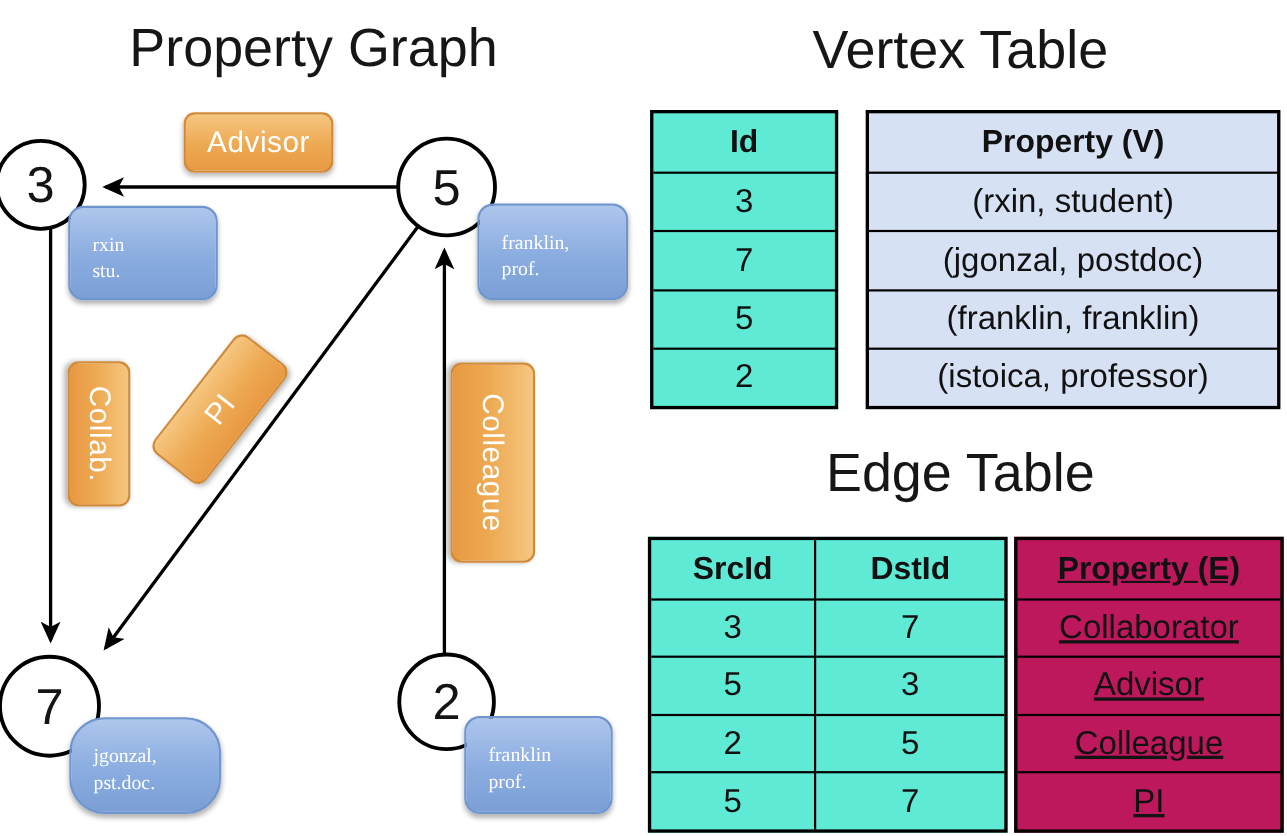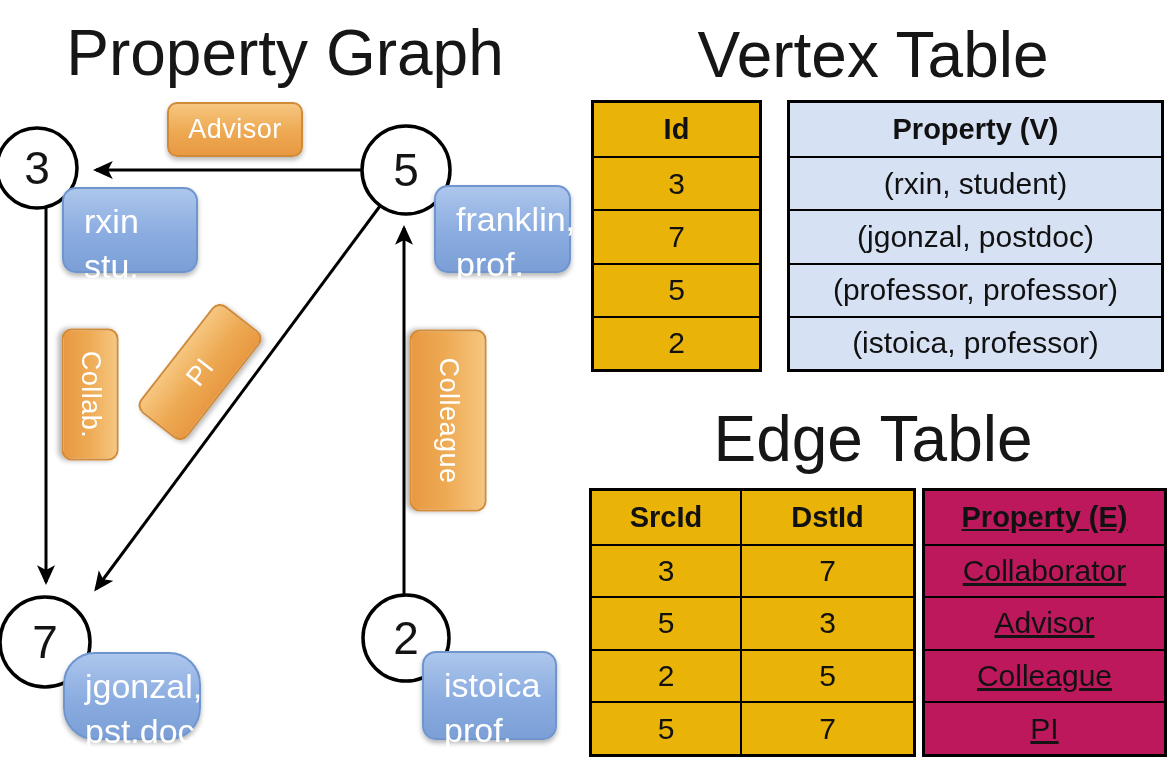--- a/index.html
+++ b/index.html
@@ -1,40 +1,40 @@
 <!DOCTYPE html>
 <html><head>
 <meta charset="utf-8">
 <style>
   html,body { margin:0; padding:0; background:#fff; }
   .canvas {
     position:relative; width:1170px; height:760px; background:#ffffff;
     font-family:"Liberation Sans", sans-serif; overflow:hidden; color:#141414;
   }
-  .title { position:absolute; text-align:center; font-size:64px; font-weight:400; color:#161616; white-space:nowrap; }
+  .title { position:absolute; text-align:center; font-size:49px; font-weight:400; color:#161616; white-space:nowrap; }
 
   
   .graph-svg { position:absolute; left:0; top:0; }
   .node-num { position:absolute; width:64px; height:64px; display:flex; align-items:center; justify-content:center;
               font-size:46px; color:#141414; }
   .prop-box {
     position:absolute; box-sizing:border-box; border-radius:14px;
     background:linear-gradient(180deg,#adc6ec 0%,#8aace0 55%,#7b9fd6 100%);
     border:2px solid #6f95cf; box-shadow:0 3px 5px rgba(0,0,0,0.30);
-    color:#fff; font-size:34px; line-height:1.32; padding:10px 8px 0 20px;
+    color:#fff; font-size:18px; line-height:1.32; padding:22px 8px 0 20px;font-family:Liberation Serif, serif;
   }
   .edge-label {
     position:absolute; box-sizing:border-box; border-radius:10px;
     background:linear-gradient(180deg,#f6c680 0%,#eda952 55%,#e89942 100%);
     border:2px solid #d18a37; box-shadow:0 3px 5px rgba(0,0,0,0.28);
     color:#fff; font-size:27px; display:flex; align-items:center; justify-content:center; letter-spacing:0.5px;
   }
 
   
-  .sub-table { position:absolute; box-sizing:border-box; border:3px solid #000; display:grid; background:#eab308; }
+  .sub-table { position:absolute; box-sizing:border-box; border:3px solid #000; display:grid; background:#5eead4; }
   .sub-table.blue { background:#d7e1f4; }
   .sub-table.tan  { background:#be185d;text-decoration:underline; }
   .cell { display:flex; align-items:center; justify-content:center; font-size:30px; color:#111;
           border-top:2.5px solid #000; box-sizing:border-box; }
   .cell.first { border-top:none; }
   .cell.header { font-weight:bold; font-size:29px; }
   .cell.vline { border-right:2.5px solid #000; }
 </style>
 </head>
 <body>
@@ -85,39 +85,39 @@
   </div>
   <div class="prop-box" style="left:422px; top:185px; width:137px; height:88px;margin-left:12px;">
     <div>franklin,</div>
     <div>prof.</div>
   </div>
   <div class="prop-box" style="left:63px; top:652px; width:138px; height:88px;border-radius:32px;">
     <div>jgonzal,</div>
     <div>pst.doc.</div>
   </div>
   <div class="prop-box" style="left:422px; top:651px; width:135px; height:89px;">
-    <div>istoica</div>
+    <div>franklin</div>
     <div>prof.</div>
   </div>
 
   <div class="title" style="left:590px; top:18px; width:566px;">Vertex Table</div>
 
   <div class="sub-table" style="left:591px; top:100px; width:171px; height:272px; grid-template-rows:repeat(5,1fr);">
     <div class="cell header first">Id</div>
     <div class="cell">3</div>
     <div class="cell">7</div>
     <div class="cell">5</div>
     <div class="cell">2</div>
   </div>
 
   <div class="sub-table blue" style="left:787px; top:100px; width:377px; height:272px; grid-template-rows:repeat(5,1fr);">
     <div class="cell header first">Property (V)</div>
     <div class="cell">(rxin, student)</div>
     <div class="cell">(jgonzal, postdoc)</div>
-    <div class="cell">(professor, professor)</div>
+    <div class="cell">(franklin, franklin)</div>
     <div class="cell">(istoica, professor)</div>
   </div>
 
   <div class="title" style="left:590px; top:402px; width:566px;">Edge Table</div>
 
   <div class="sub-table" style="left:589px; top:488px; width:327px; height:269px; grid-template-columns:150px 1fr; grid-template-rows:repeat(5,1fr);">
     <div class="cell header first vline">SrcId</div>
     <div class="cell header first">DstId</div>
     <div class="cell vline">3</div>
     <div class="cell">7</div>

